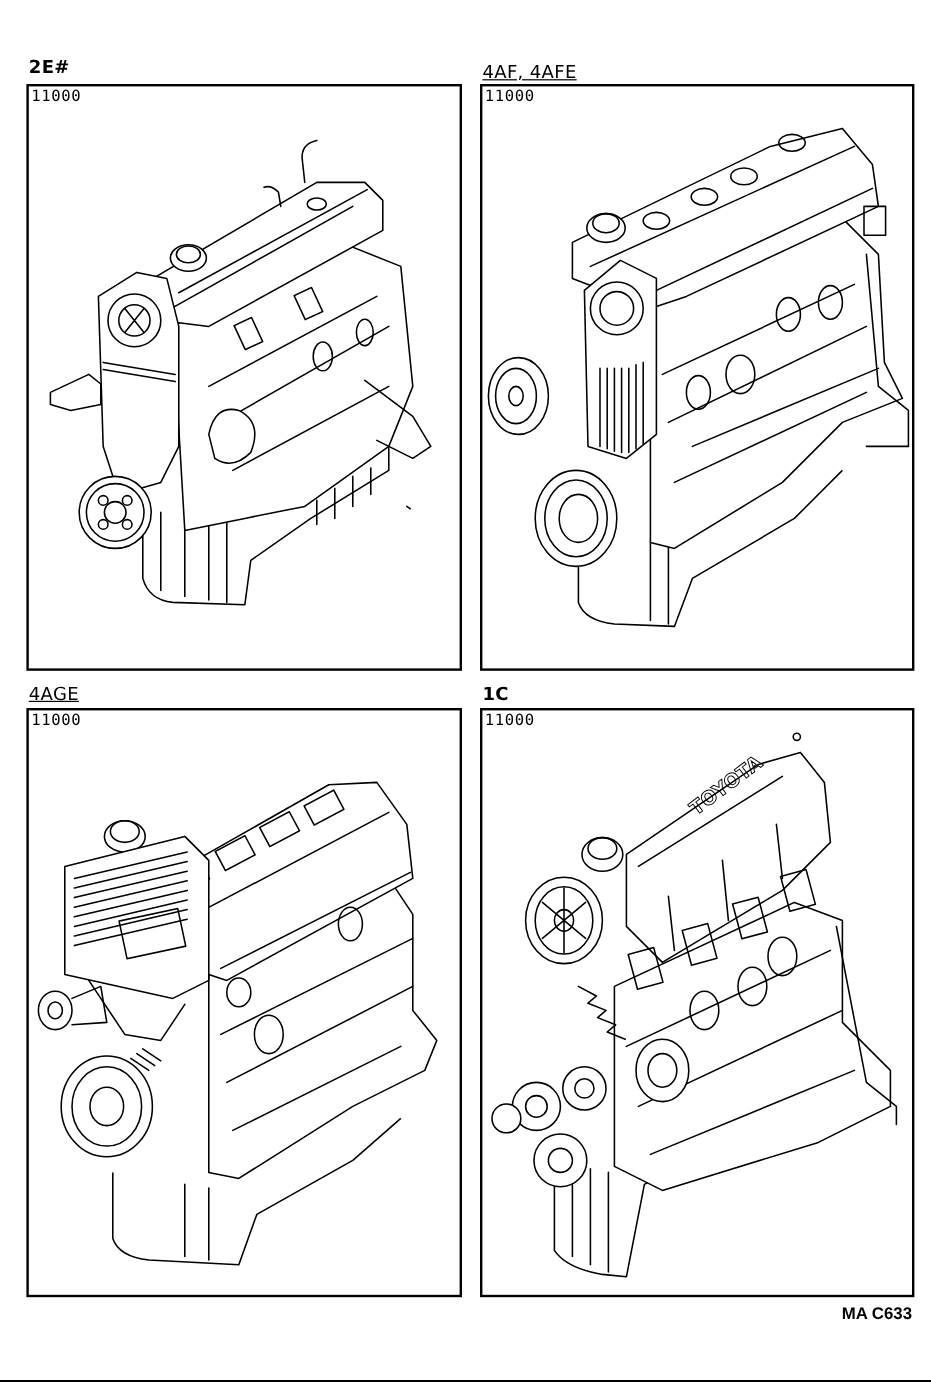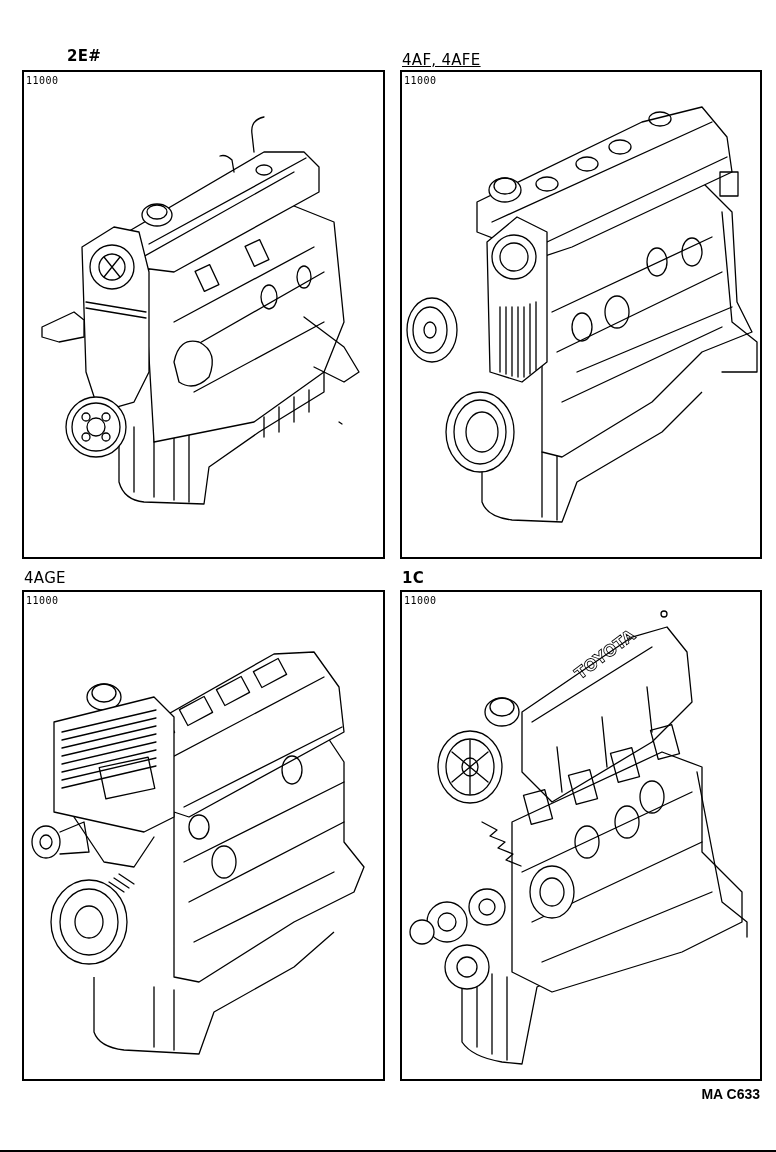--- a/index.html
+++ b/index.html
@@ -10,39 +10,39 @@
     .panel-label {
       position: absolute; font-size: 15px; line-height: 16px; letter-spacing: 0.3px;
       font-family: "DejaVu Sans", sans-serif;
     }
     .panel-label.bold { font-weight: bold; }
     .panel-box {
       position: absolute; box-sizing: border-box;
       border: 2px solid #000; background: #fff;
     }
     .part-no {
-      position: absolute; left: 2px; top: 1px; font-size: 10px; line-height: 16px;
+      position: absolute; left: 2px; top: 1px; font-size: 13px; line-height: 16px;
       letter-spacing: 0.5px; font-family: "DejaVu Sans Mono", monospace;
     }
     .illus { position: absolute; left: 0; top: 0; }
     .illus svg { display: block; }
     .footer-code {
       position: absolute; right: 16px; top: 1086px; font-size: 14px; font-weight: bold;
       font-family: "Liberation Sans", sans-serif;
     }
     .footer-rule {
       position: absolute; left: 0; top: 1150px; width: 776px; height: 2px; background: #000;
     }
     svg .l { fill: none; stroke: #000; stroke-width: 1.3; stroke-linejoin: round; stroke-linecap: round; }
     svg .w { fill: #fff; stroke: #000; stroke-width: 1.3; stroke-linejoin: round; }
   </style>
 </head>
 <body>
 
-<div class="panel-label bold" style="left:24px; top:48px;margin-left:43px;">2E#</div>
+<div class="panel-label bold" style="left:24px; top:48px;">2E#</div>
 <div class="panel-box" style="left:22px; top:70px; width:363px; height:489px;">
   <div class="part-no">11000</div>
   <div class="illus">
     <svg width="359" height="485" viewBox="0 0 359 485">
 
       <path class="l" d="M95 350 L95 410 Q100 428 120 430 L180 432 L185 395 L235 360 L300 320 L300 290"></path>
       <path class="l" d="M110 355 L110 420 M130 360 L130 425 M150 360 L150 428 M165 362 L165 430"></path>
       <path class="l" d="M240 345 L240 365 M255 335 L255 360 M270 325 L270 350 M285 318 L285 340"></path>
 
       <path class="w" d="M120 200 L260 130 L310 150 L320 250 L300 300 L230 350 L180 360 L130 370 Z"></path>
@@ -126,21 +126,21 @@
       <ellipse class="l" cx="255" cy="190" rx="10" ry="14"></ellipse>
       <ellipse class="l" cx="290" cy="180" rx="10" ry="14"></ellipse>
       <ellipse class="l" cx="180" cy="255" rx="10" ry="14"></ellipse>
 
       <path class="l" d="M320 140 L330 250 L355 270 L355 300 L320 300"></path>
       <rect class="l" x="318" y="100" width="18" height="24"></rect>
     </svg>
   </div>
 </div>
 
-<div class="panel-label" style="left:24px; top:570px;">4AGE</div>
+<div class="panel-label" style="left:24px; top:570px;text-decoration:underline;">4AGE</div>
 <div class="panel-box" style="left:22px; top:590px; width:363px; height:491px;">
   <div class="part-no">11000</div>
   <div class="illus">
     <svg width="359" height="487" viewBox="0 0 359 487">
 
       <path class="w" d="M70 385 L70 440 Q75 455 100 458 L175 462 L190 420 L270 375 L310 340"></path>
       <path class="l" d="M130 395 L130 455 M150 398 L150 458"></path>
 
       <path class="w" d="M150 215 L300 140 L320 170 L320 250 L340 275 L330 300 L270 330 L175 390 L150 385 Z"></path>
       <path class="l" d="M160 270 L320 190 M165 310 L320 230 M170 350 L310 280"></path>

